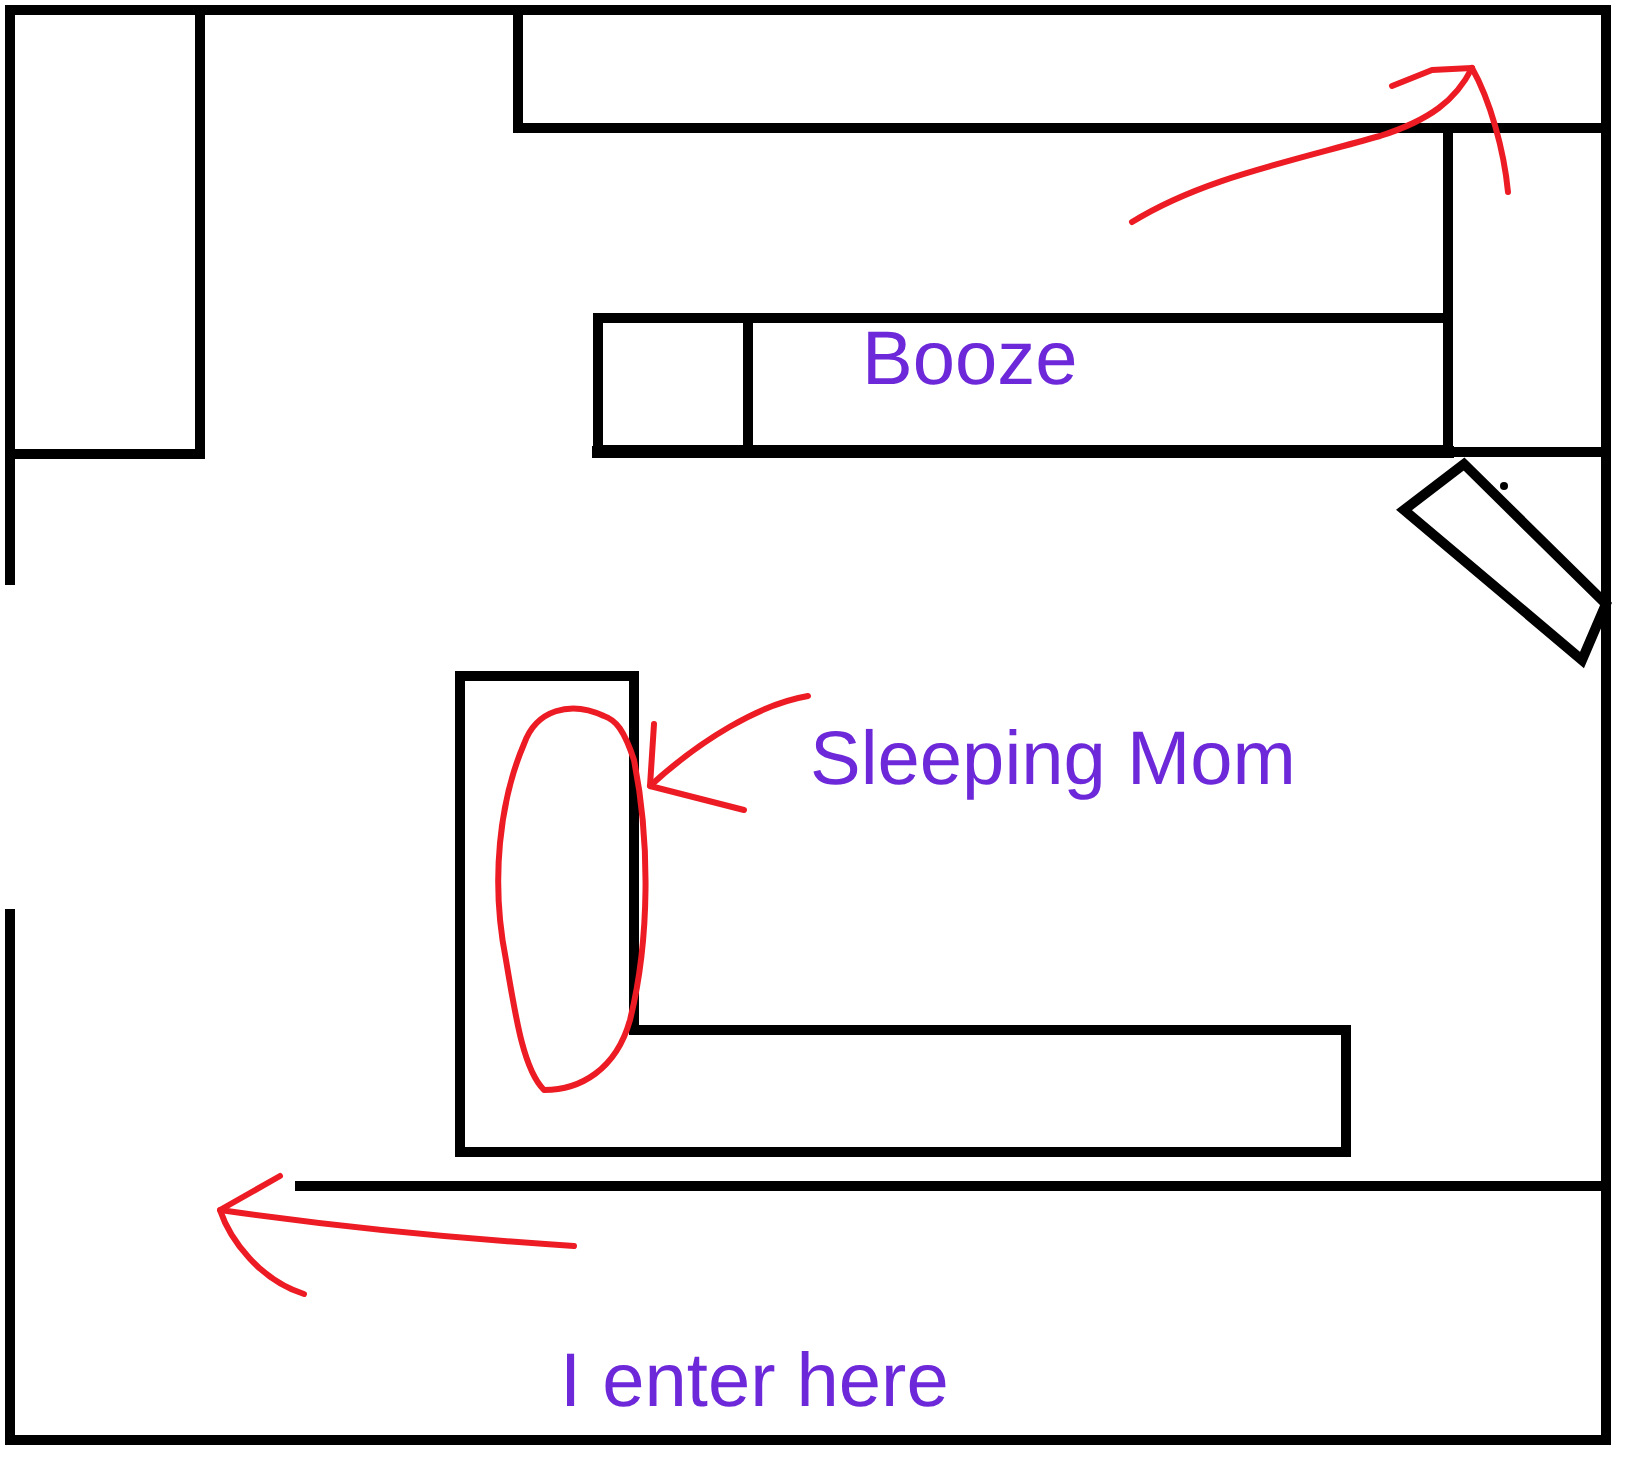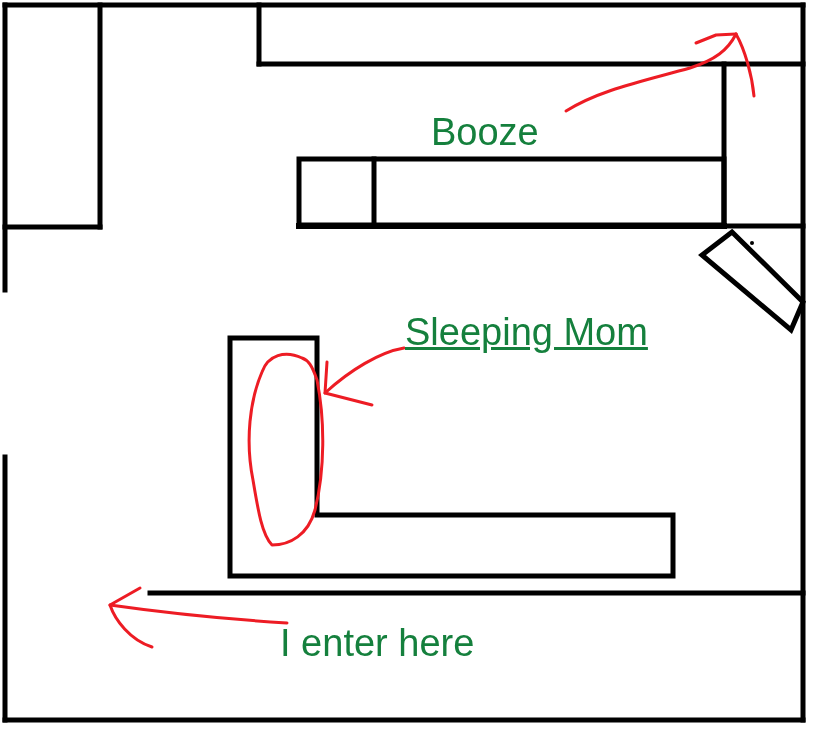--- a/index.html
+++ b/index.html
@@ -1,27 +1,28 @@
 <!DOCTYPE html>
 <html><head>
   <meta charset="utf-8">
   <style>
     html, body { margin: 0; padding: 0; background: #ffffff; }
     body { width: 815px; height: 732px; overflow: hidden; position: relative; }
     #canvas { position: absolute; left: 0; top: 0; width: 815px; height: 732px; }
     .label {
       position: absolute;
       font-family: "Liberation Sans", "DejaVu Sans", sans-serif;
-      color: #15803d;
+      color: #6d28d9;
       font-size: 38px;
       line-height: 1;
       white-space: nowrap;
+      margin-top: 48px;
     }
     #lbl-booze { left: 431px; top: 113px; }
-    #lbl-mom { left: 405px; top: 313px; text-decoration: underline; }
+    #lbl-mom { left: 405px; top: 313px; }
     #lbl-enter { left: 280px; top: 624px; }
   </style>
 </head>
 <body>
 
 <svg id="canvas" width="815" height="732" viewBox="0 0 815 732" xmlns="http://www.w3.org/2000/svg">
   <g stroke="#000000" stroke-width="5" fill="none" stroke-linecap="square">
 
     <g>
       <line x1="5" y1="5" x2="803" y2="5"></line>

